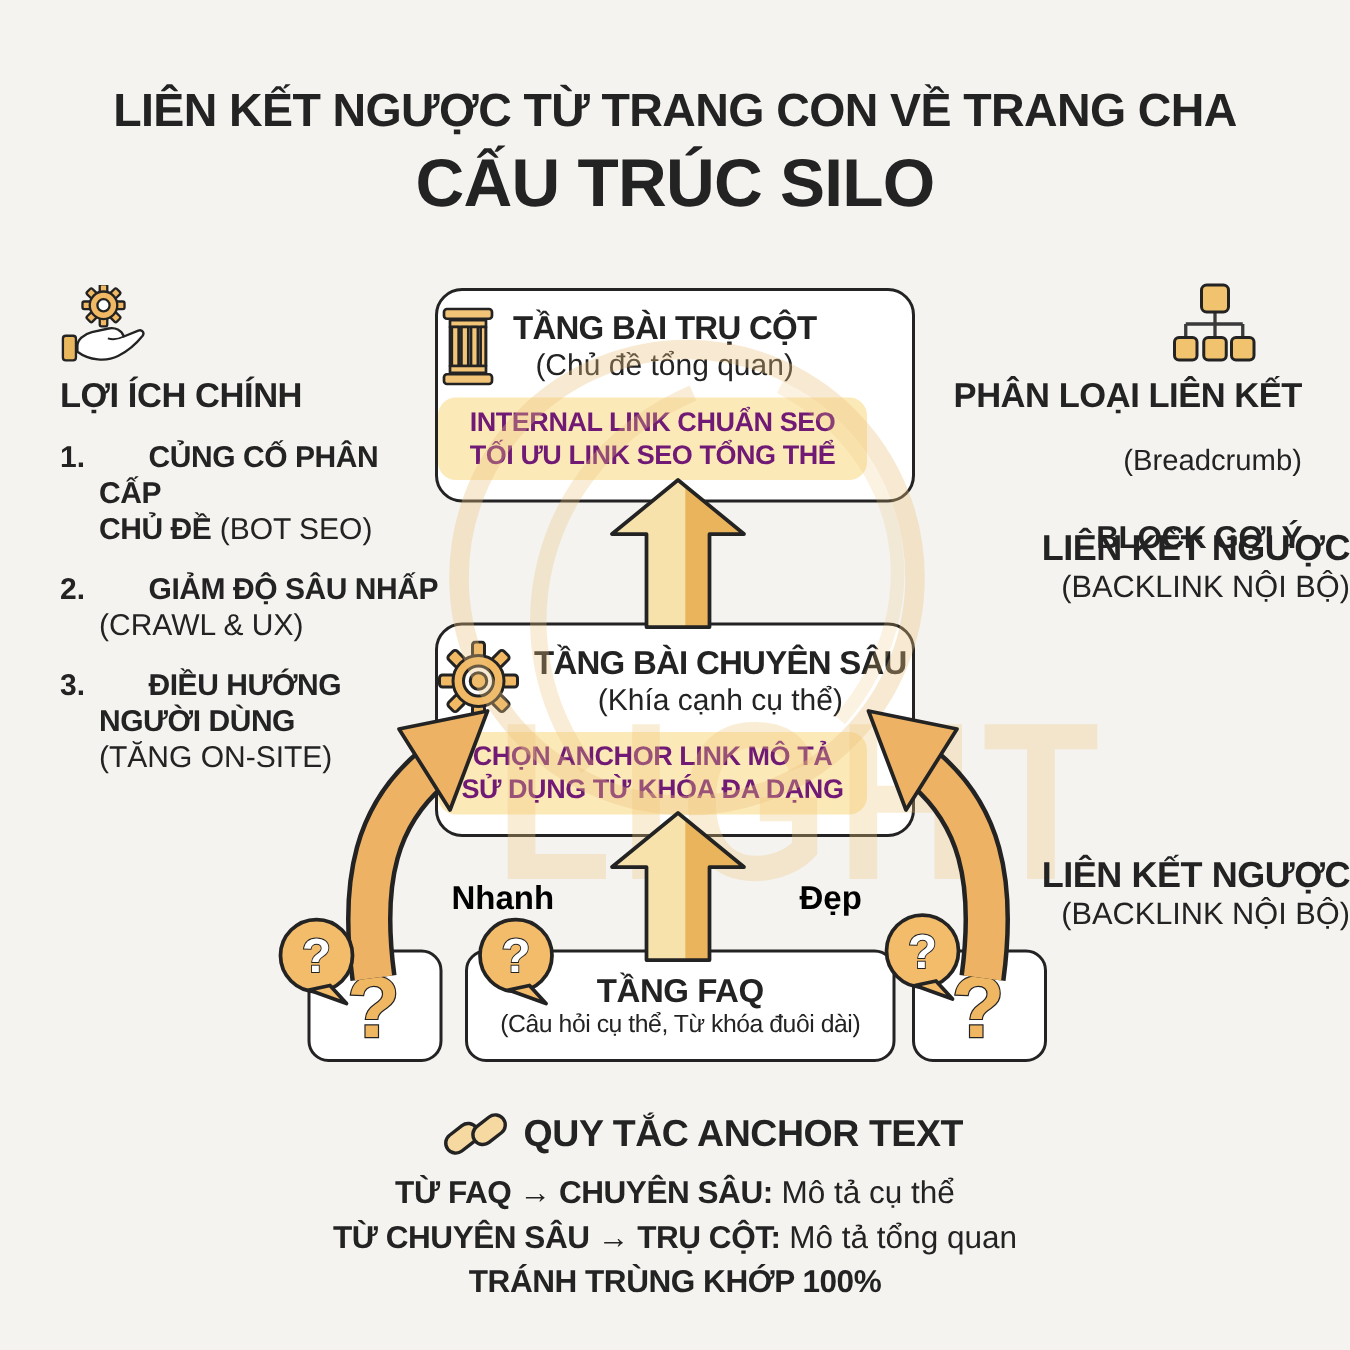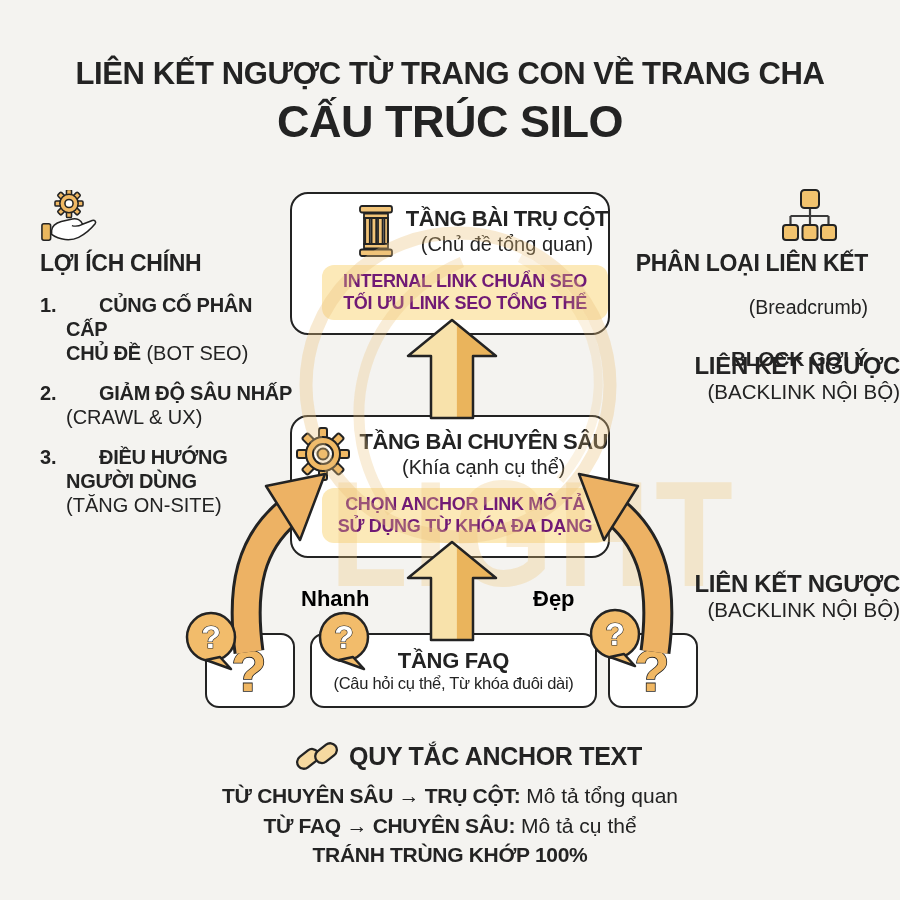--- a/index.html
+++ b/index.html
@@ -39,21 +39,21 @@
   .b-bold { font-weight:bold; letter-spacing:-0.3px;margin-left:33px; }
   .b-note { font-weight:normal; white-space:pre-line; }
   .r-item { margin-top:18px; font-size:21px; line-height:25px; }
   .r-bold { font-weight:bold; letter-spacing:-0.3px; display:block; }
   .r-note { font-size:19.5px; display:block; }
   .r-item.third { margin-top:26px;margin-left:39px; }
 
   
   .node-box { left:290px; width:320px; height:143px; background:#fff;
               border:2.5px solid #232323; border-radius:18px; z-index:10;
-              display:flex; flex-direction:column; align-items:flex-end; }
+              display:flex; flex-direction:column; align-items:flex-start; }
   .node-top    { top:192px; }
   .node-middle { top:415px; }
   .node-head { display:flex; align-items:center; gap:10px; margin-top:10px; }
   .node-titles { text-align:center; }
   .node-title { font-size:22px; font-weight:bold; letter-spacing:-0.5px; line-height:26px; }
   .node-sub   { font-size:20px; line-height:24px; }
   .pill { margin-top:7px; width:286px; background:#fce9b8; border-radius:12px;
           text-align:center; padding:5px 4px 6px; }
   .pill-line { font-size:18px; font-weight:600; line-height:22px; color:#701a75;
                letter-spacing:-0.3px; }
@@ -290,18 +290,18 @@
   <div class="abs rules-head">
     <svg width="44" height="40" viewBox="0 0 46 42">
       <g fill="#f6d9a0" stroke="#232323" stroke-width="2.4">
         <rect x="1" y="17" width="25" height="14" rx="7" transform="rotate(-38 13.5 24)"></rect>
         <rect x="20" y="11" width="25" height="14" rx="7" transform="rotate(-38 32.5 18)"></rect>
       </g>
     </svg>
     <span class="rules-head-text">QUY TẮC ANCHOR TEXT</span>
   </div>
   <div class="abs rules-lines">
+    <div class="rule-line"><span class="rl-bold">TỪ FAQ → CHUYÊN SÂU:</span><span> Mô tả cụ thể</span></div>
     <div class="rule-line"><span class="rl-bold">TỪ CHUYÊN SÂU → TRỤ CỘT:</span><span> Mô tả tổng quan</span></div>
-    <div class="rule-line"><span class="rl-bold">TỪ FAQ → CHUYÊN SÂU:</span><span> Mô tả cụ thể</span></div>
     <div class="rule-line"><span class="rl-bold">TRÁNH TRÙNG KHỚP 100%</span><span></span></div>
   </div>
 
 </div>
 
 </body></html>

